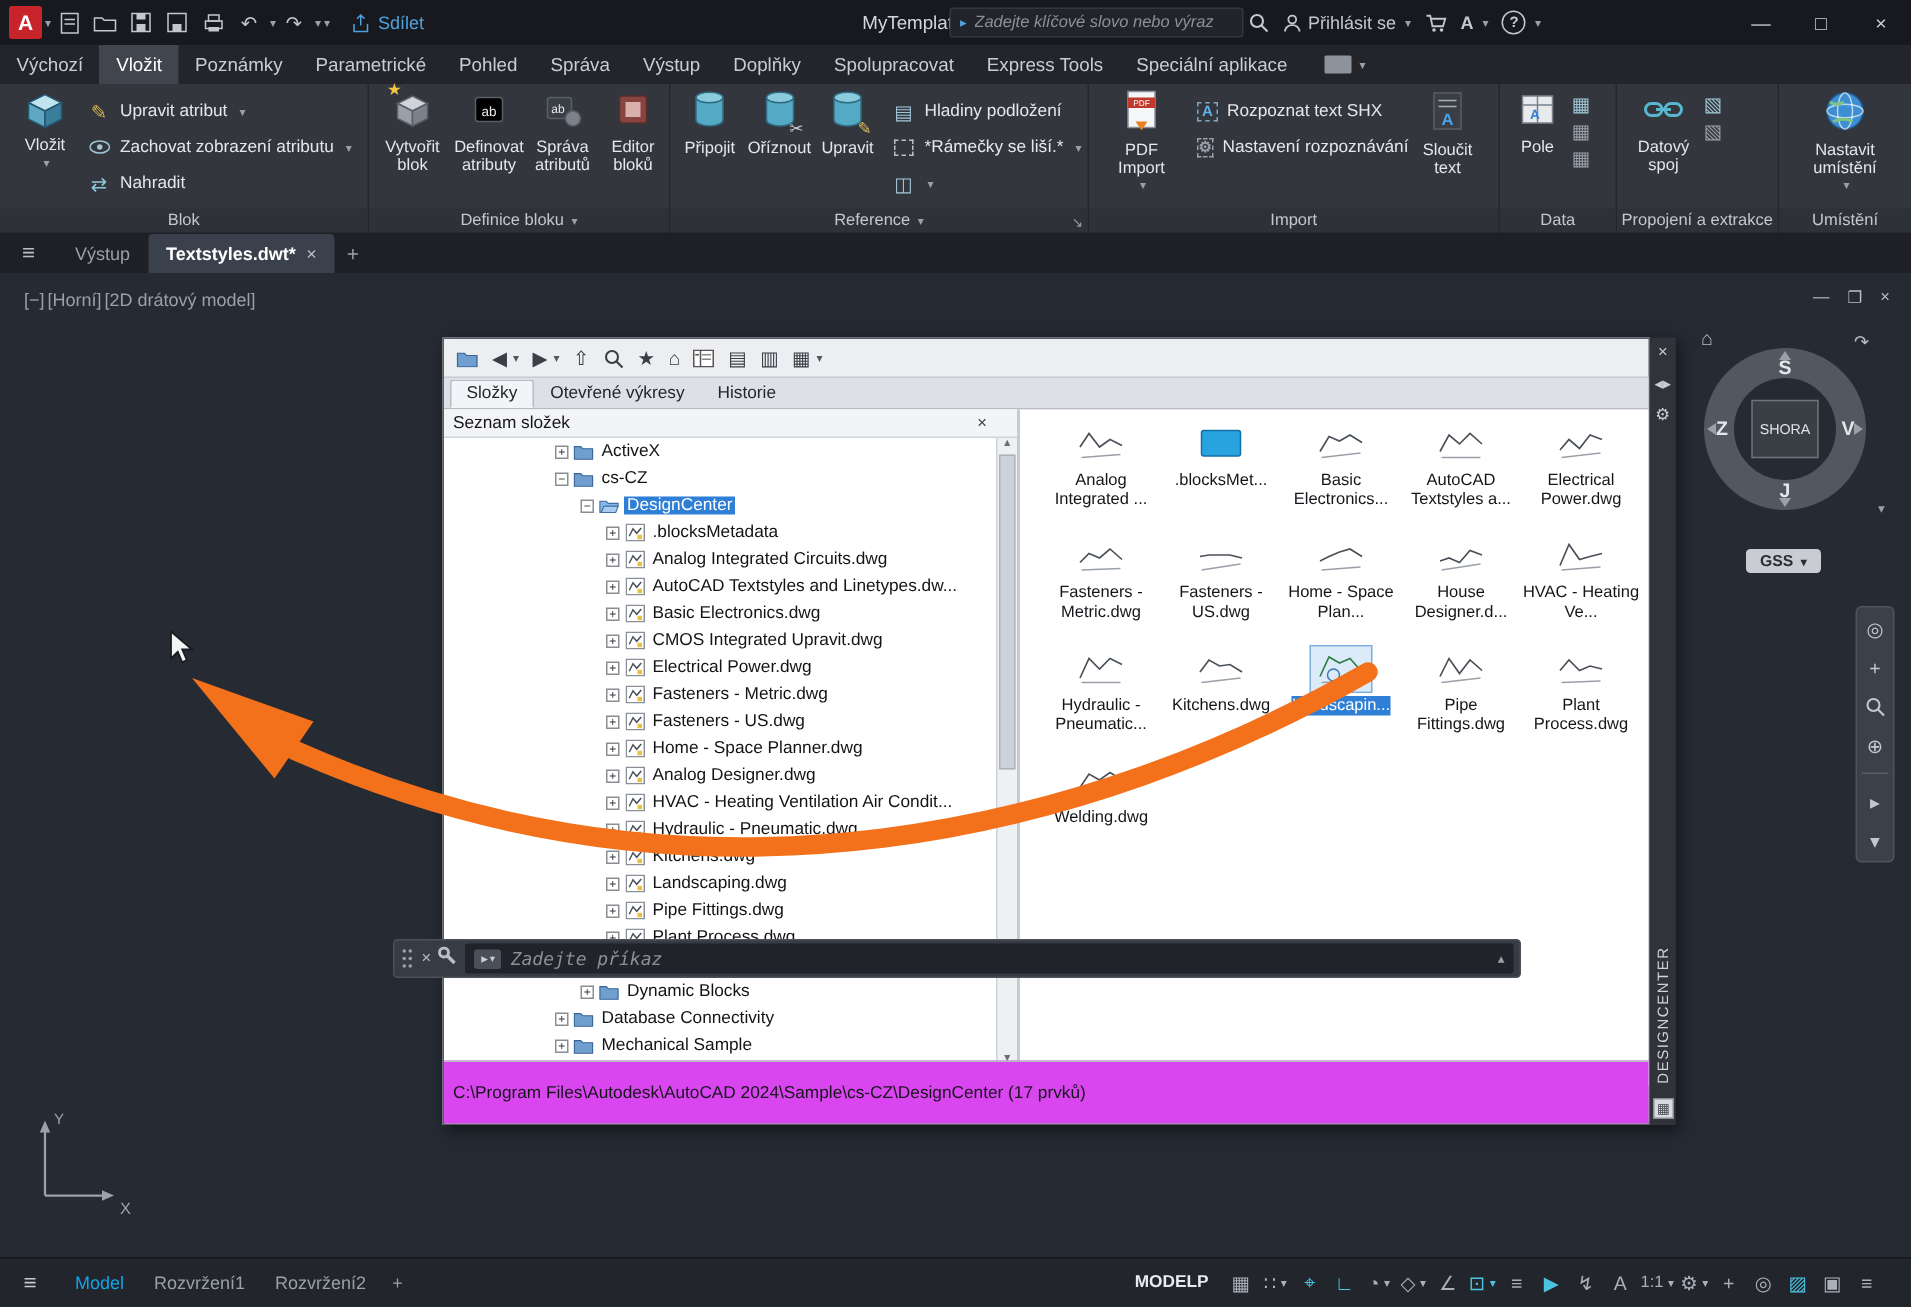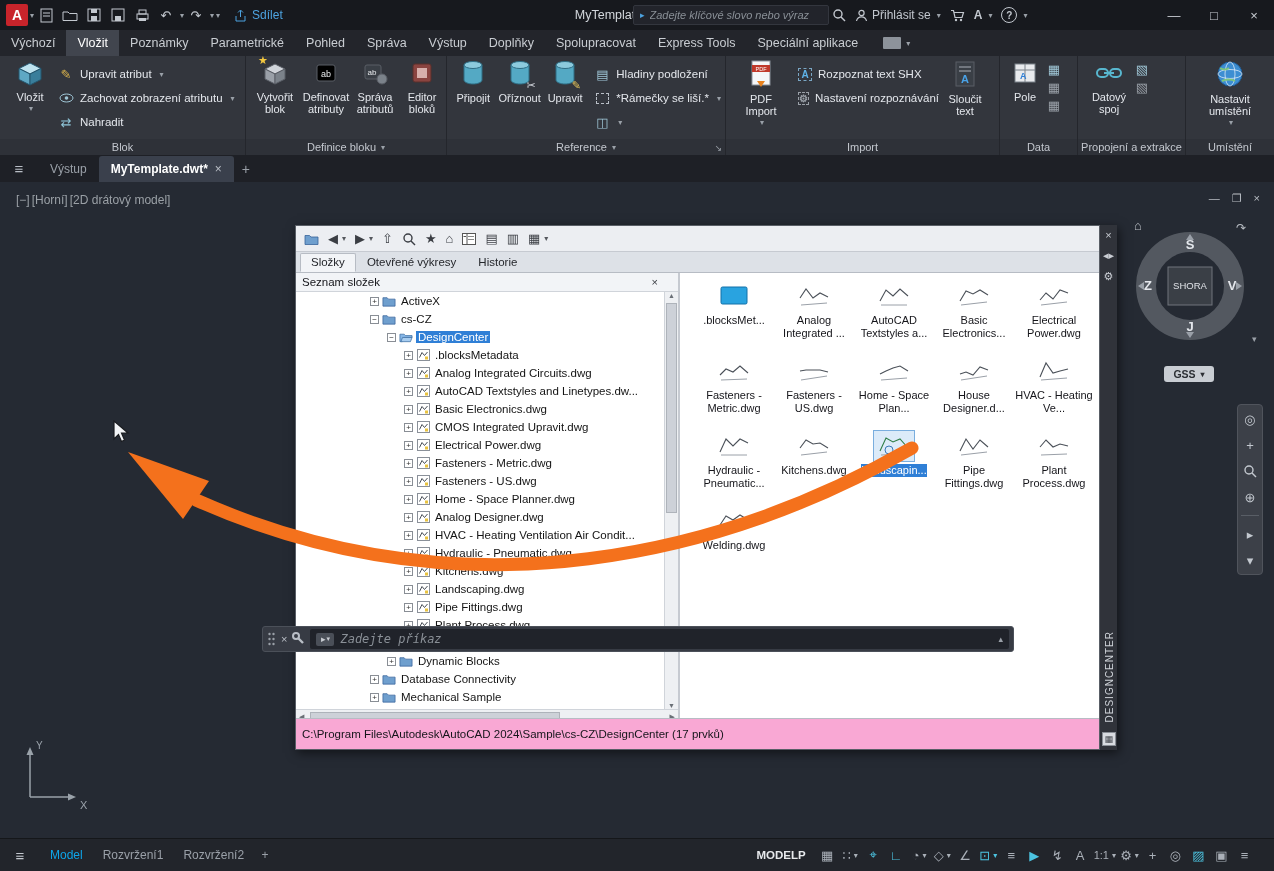--- a/index.html
+++ b/index.html
@@ -90,21 +90,21 @@
   #dc-vscroll{position:absolute;right:0;top:19px;bottom:15px;width:14px;background:#eef0f3;border-left:1px solid #d0d4da;display:flex;flex-direction:column;align-items:center;justify-content:space-between;font-size:7px;color:#6a6f76}
   #dc-vthumb{position:absolute;right:1px;top:30px;width:11px;height:210px;background:#cdd1d8;border:1px solid #aeb3ba}
   #dc-hscroll{position:absolute;left:0;bottom:0;right:0;height:15px;background:#eef0f3;border-top:1px solid #d0d4da;display:flex;align-items:center;justify-content:space-between;font-size:7px;color:#6a6f76;padding:0 3px}
   #dc-hthumb{position:absolute;left:14px;bottom:2px;width:250px;height:10px;background:#cdd1d8;border:1px solid #aeb3ba}
   #dc-right{flex:1;background:#fff;padding:8px 0 0 14px;display:flex;flex-wrap:wrap;align-content:flex-start}
   .citem{width:80px;height:75px;display:flex;flex-direction:column;align-items:center}
   .cthumb{width:40px;height:30px;display:flex;align-items:center;justify-content:center}
   .citem.sel .cthumb{outline:1px solid #7aaede;background:#dcebf9}
   .clabel{margin-top:3px;font-size:11px;line-height:12.5px;color:#15151a;text-align:center;max-width:78px;max-height:26px;overflow:hidden}
   .citem.sel .clabel{background:#2f7fd6;color:#fff}
-  #dc-status{position:absolute;left:0;bottom:0;right:0;height:31px;background:#f9a8d4;border-top:1px solid #b7bcc4;font-size:11.5px;color:#15151a;display:flex;align-items:center;padding:0 6px;white-space:nowrap;overflow:hidden}
+  #dc-status{position:absolute;left:0;bottom:0;right:0;height:42px;background:#d946ef;border-top:1px solid #b7bcc4;font-size:11.5px;color:#15151a;display:flex;align-items:center;padding:0 6px;white-space:nowrap;overflow:hidden}
 
   
   #cmdline{position:absolute;left:262px;top:626px;width:752px;height:26px;background:#373b44;border:1px solid #4b5059;border-radius:3px;display:flex;align-items:center;z-index:20;padding:0 4px;gap:5px}
   #cmd-input{flex:1;height:20px;background:#20232a;border-radius:2px;display:flex;align-items:center;gap:6px;padding:0 6px}
   #cmd-input .prompt{color:#8a9097;font-family:"DejaVu Sans Mono",monospace;font-style:italic;font-size:12px}
   .cmdico{color:#b9bec6;font-size:11px}
   .cmdbadge{width:18px;height:13px;background:#4a4f58;border-radius:2px;color:#c9cdd3;font-size:9px;display:flex;align-items:center;justify-content:center;gap:1px}
 
   
   #statusbar{position:absolute;left:0;top:838px;width:1274px;height:33px;background:#22252b;border-top:1px solid #15171a;display:flex;align-items:center;font-size:12px}
@@ -472,21 +472,21 @@
     <div class="plabel">Umístění</div>
   </div>
 </div>
 
 <div id="filetabs">
   <span class="burger">≡</span>
   <span class="ftab">
       <span>Výstup</span>
     </span>
   <span class="ftab active">
-    <b>MyTemplate.dwt*</b>
+    <b>Textstyles.dwt*</b>
     <span class="x">×</span>
   </span>
   <span class="newtab">+</span>
 </div>
 
 <div id="canvas">
 
   <div id="vp-controls">
     <span>[−]</span>
     <span>[Horní]</span>
@@ -857,51 +857,51 @@
           <div id="dc-hscroll">
             <span>◀</span>
               <span>▶</span>
           </div>
           <div id="dc-hthumb"></div>
         </div>
         <div id="dc-right">
             <div class="citem">
               <div class="cthumb">
                 <svg width="34" height="28" viewBox="0 0 34 28">
-                  <rect x="4" y="5" width="26" height="17" rx="1.5" fill="#29a3e0" stroke="#1270a8"></rect>
-                </svg>
-              </div>
-              <div class="clabel">.blocksMet...</div>
-            </div>
-            <div class="citem">
-              <div class="cthumb">
-                <svg width="34" height="28" viewBox="0 0 34 28">
                   <path d="M3 16 L9 7 L16 16 L23 11 L31 15" fill="none" stroke="#4a5058" stroke-width="1.1"></path>
                   <path d="M4 23 L30 21" fill="none" stroke="#9aa0a8" stroke-width="1"></path>
                 </svg>
               </div>
               <div class="clabel">Analog Integrated ...</div>
             </div>
             <div class="citem">
               <div class="cthumb">
                 <svg width="34" height="28" viewBox="0 0 34 28">
+                  <rect x="4" y="5" width="26" height="17" rx="1.5" fill="#29a3e0" stroke="#1270a8"></rect>
+                </svg>
+              </div>
+              <div class="clabel">.blocksMet...</div>
+            </div>
+            <div class="citem">
+              <div class="cthumb">
+                <svg width="34" height="28" viewBox="0 0 34 28">
+                  <path d="M3 19 L9 9 L16 12 L23 8 L31 13" fill="none" stroke="#4a5058" stroke-width="1.1"></path>
+                  <path d="M4 23 L30 20" fill="none" stroke="#9aa0a8" stroke-width="1"></path>
+                </svg>
+              </div>
+              <div class="clabel">Basic Electronics...</div>
+            </div>
+            <div class="citem">
+              <div class="cthumb">
+                <svg width="34" height="28" viewBox="0 0 34 28">
                   <path d="M3 19 L9 8 L16 14 L23 7 L31 14" fill="none" stroke="#4a5058" stroke-width="1.1"></path>
                   <path d="M4 23 L30 23" fill="none" stroke="#9aa0a8" stroke-width="1"></path>
                 </svg>
               </div>
               <div class="clabel">AutoCAD Textstyles a...</div>
-            </div>
-            <div class="citem">
-              <div class="cthumb">
-                <svg width="34" height="28" viewBox="0 0 34 28">
-                  <path d="M3 19 L9 9 L16 12 L23 8 L31 13" fill="none" stroke="#4a5058" stroke-width="1.1"></path>
-                  <path d="M4 23 L30 20" fill="none" stroke="#9aa0a8" stroke-width="1"></path>
-                </svg>
-              </div>
-              <div class="clabel">Basic Electronics...</div>
             </div>
             <div class="citem">
               <div class="cthumb">
                 <svg width="34" height="28" viewBox="0 0 34 28">
                   <path d="M3 18 L9 11 L16 17 L23 8 L31 11" fill="none" stroke="#4a5058" stroke-width="1.1"></path>
                   <path d="M4 23 L30 20" fill="none" stroke="#9aa0a8" stroke-width="1"></path>
                 </svg>
               </div>
               <div class="clabel">Electrical Power.dwg</div>
             </div>

